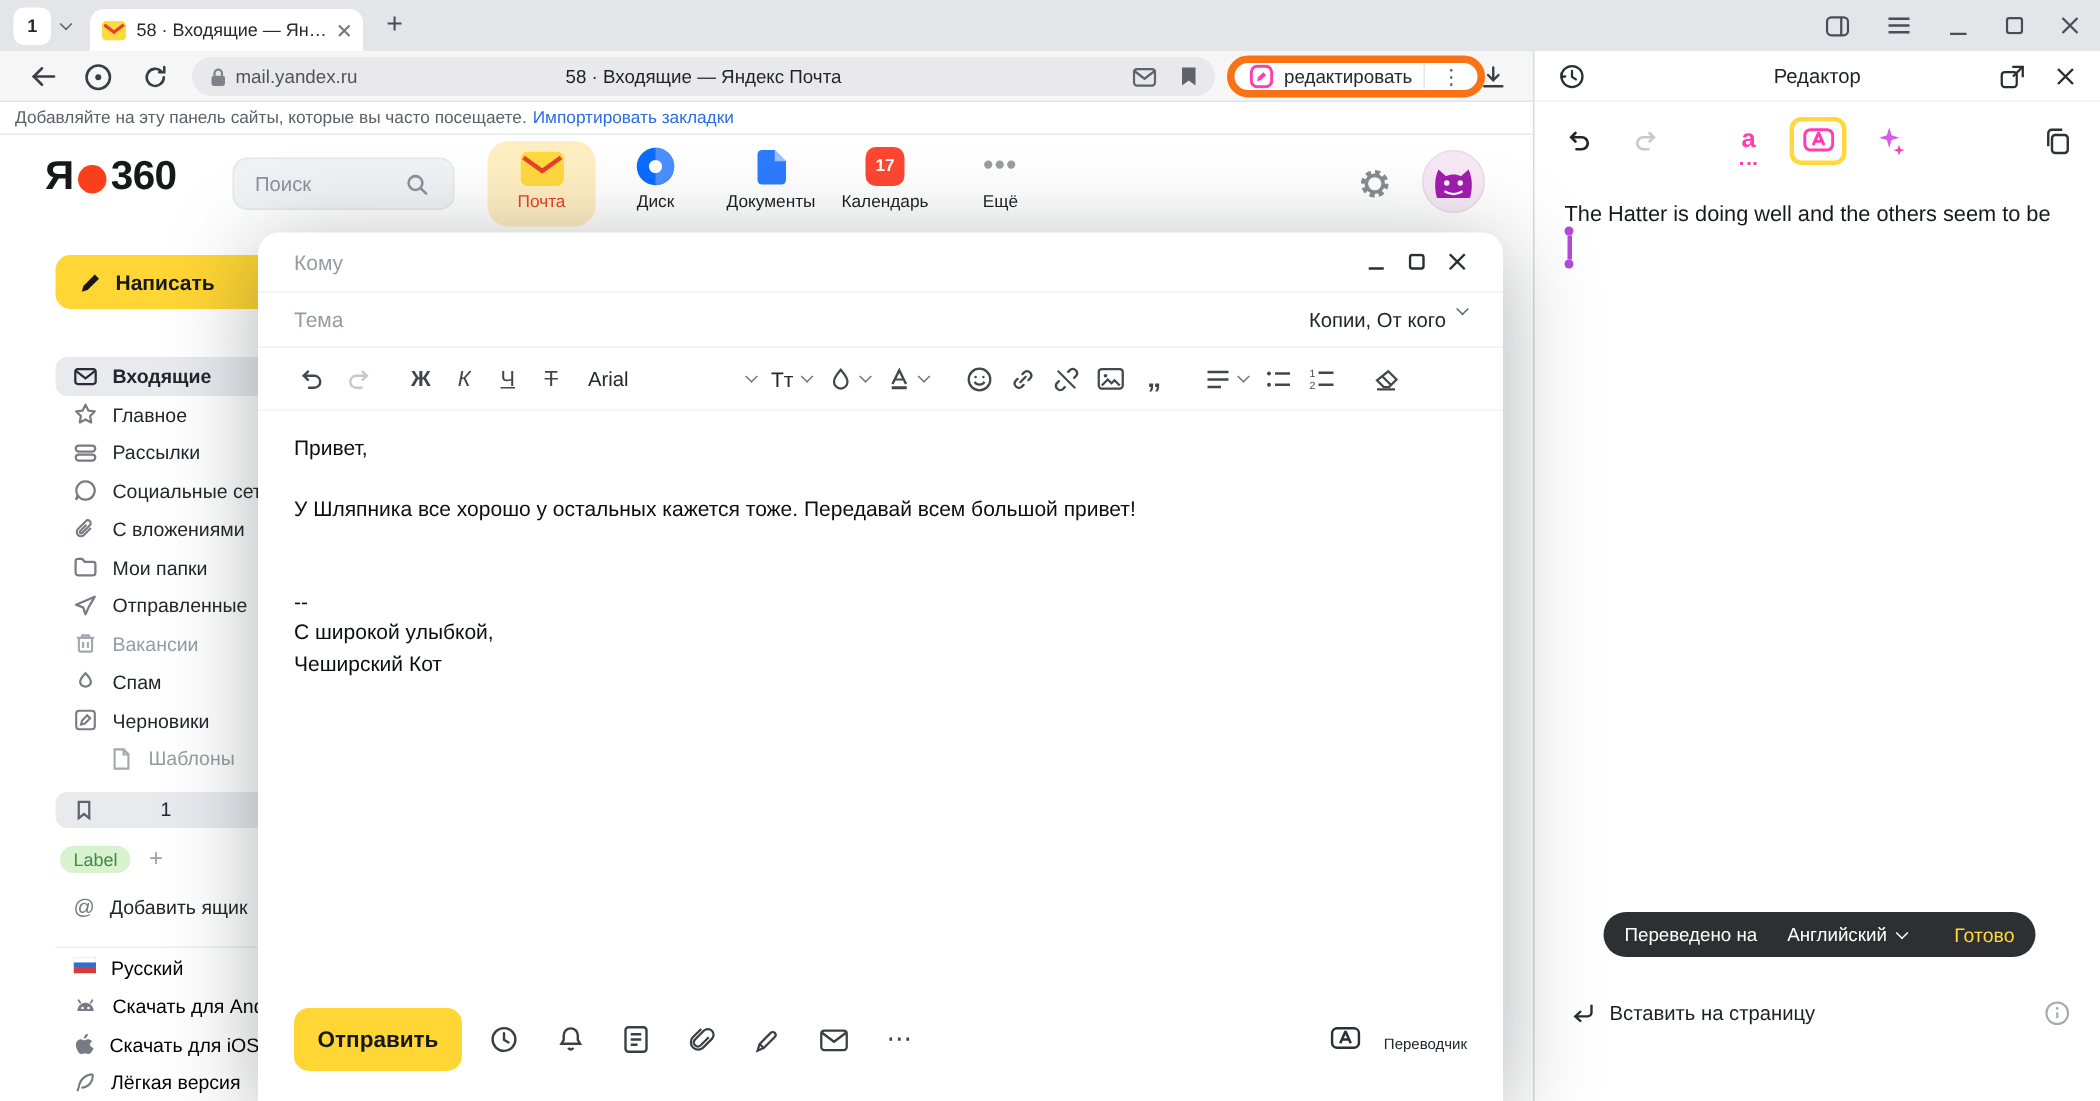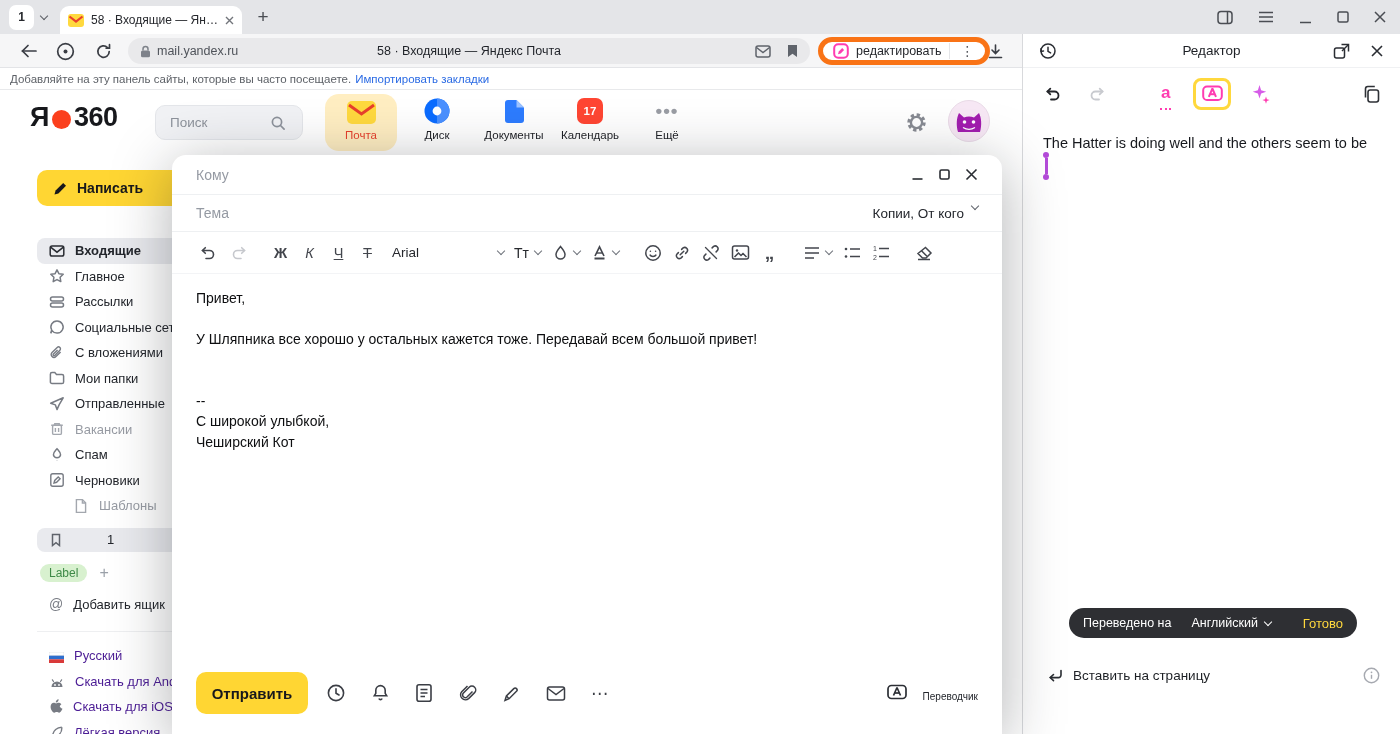--- a/index.html
+++ b/index.html
@@ -64,21 +64,21 @@
 .frow.sel{background:#e9eaee;font-weight:700}
 .frow.muted{color:#979ba3}
 .frow.indent{padding-left:36px}
 .bookrow{margin-top:9px;height:24px;background:#e9eaee;border-radius:8px;display:flex;align-items:center;padding-left:12px;font-size:13px;color:#23262c}
 .bookrow .cnt{margin-left:44px}
 .labelrow{margin-top:12px;display:flex;align-items:center;gap:12px;padding-left:3px}
 .labeltag{background:#d8f1cf;color:#3e8a47;font-size:12px;padding:2px 9px;border-radius:9px}
 .plus{color:#9aa0a8;font-size:16px}
 .addbox{margin-top:10px;height:25px;display:flex;align-items:center;gap:10px;padding-left:12px;font-size:13px;color:#23262c;white-space:nowrap}
 .sfooter{margin-top:14px;border-top:1px solid #eeeff1;padding-top:6px;display:flex;flex-direction:column}
-.srow{height:25.5px;display:flex;align-items:flex-end;gap:10px;padding-left:12px;font-size:13px;color:#4c1d95;white-space:nowrap}
+.srow{height:25.5px;display:flex;align-items:flex-start;gap:10px;padding-left:12px;font-size:13px;color:#000000;white-space:nowrap}
 
 
 .compose{position:absolute;left:172px;top:65px;width:830px;height:579px;background:#fff;border-radius:14px 14px 0 0;box-shadow:0 10px 60px rgba(30,32,38,.35);z-index:5}
 .crow{position:relative;height:40px;display:flex;align-items:center;padding:0 24px;border-bottom:1px solid #eef0f2}
 .crow .flabel{font-size:14px;color:#959aa3}
 .wctrl{margin-left:auto;display:flex;align-items:center;gap:15px;color:#2a2d33}
 .crow2{height:37px}
 .ccright{margin-left:auto;display:flex;gap:8px;font-size:13.5px;color:#23262c}
 .ctoolbar{height:42px;display:flex;align-items:center;padding:0 22px;color:#43464d;border-bottom:1px solid #f3f4f6}
 .ti{width:29px;height:30px;display:flex;align-items:center;justify-content:center;border-radius:6px}

